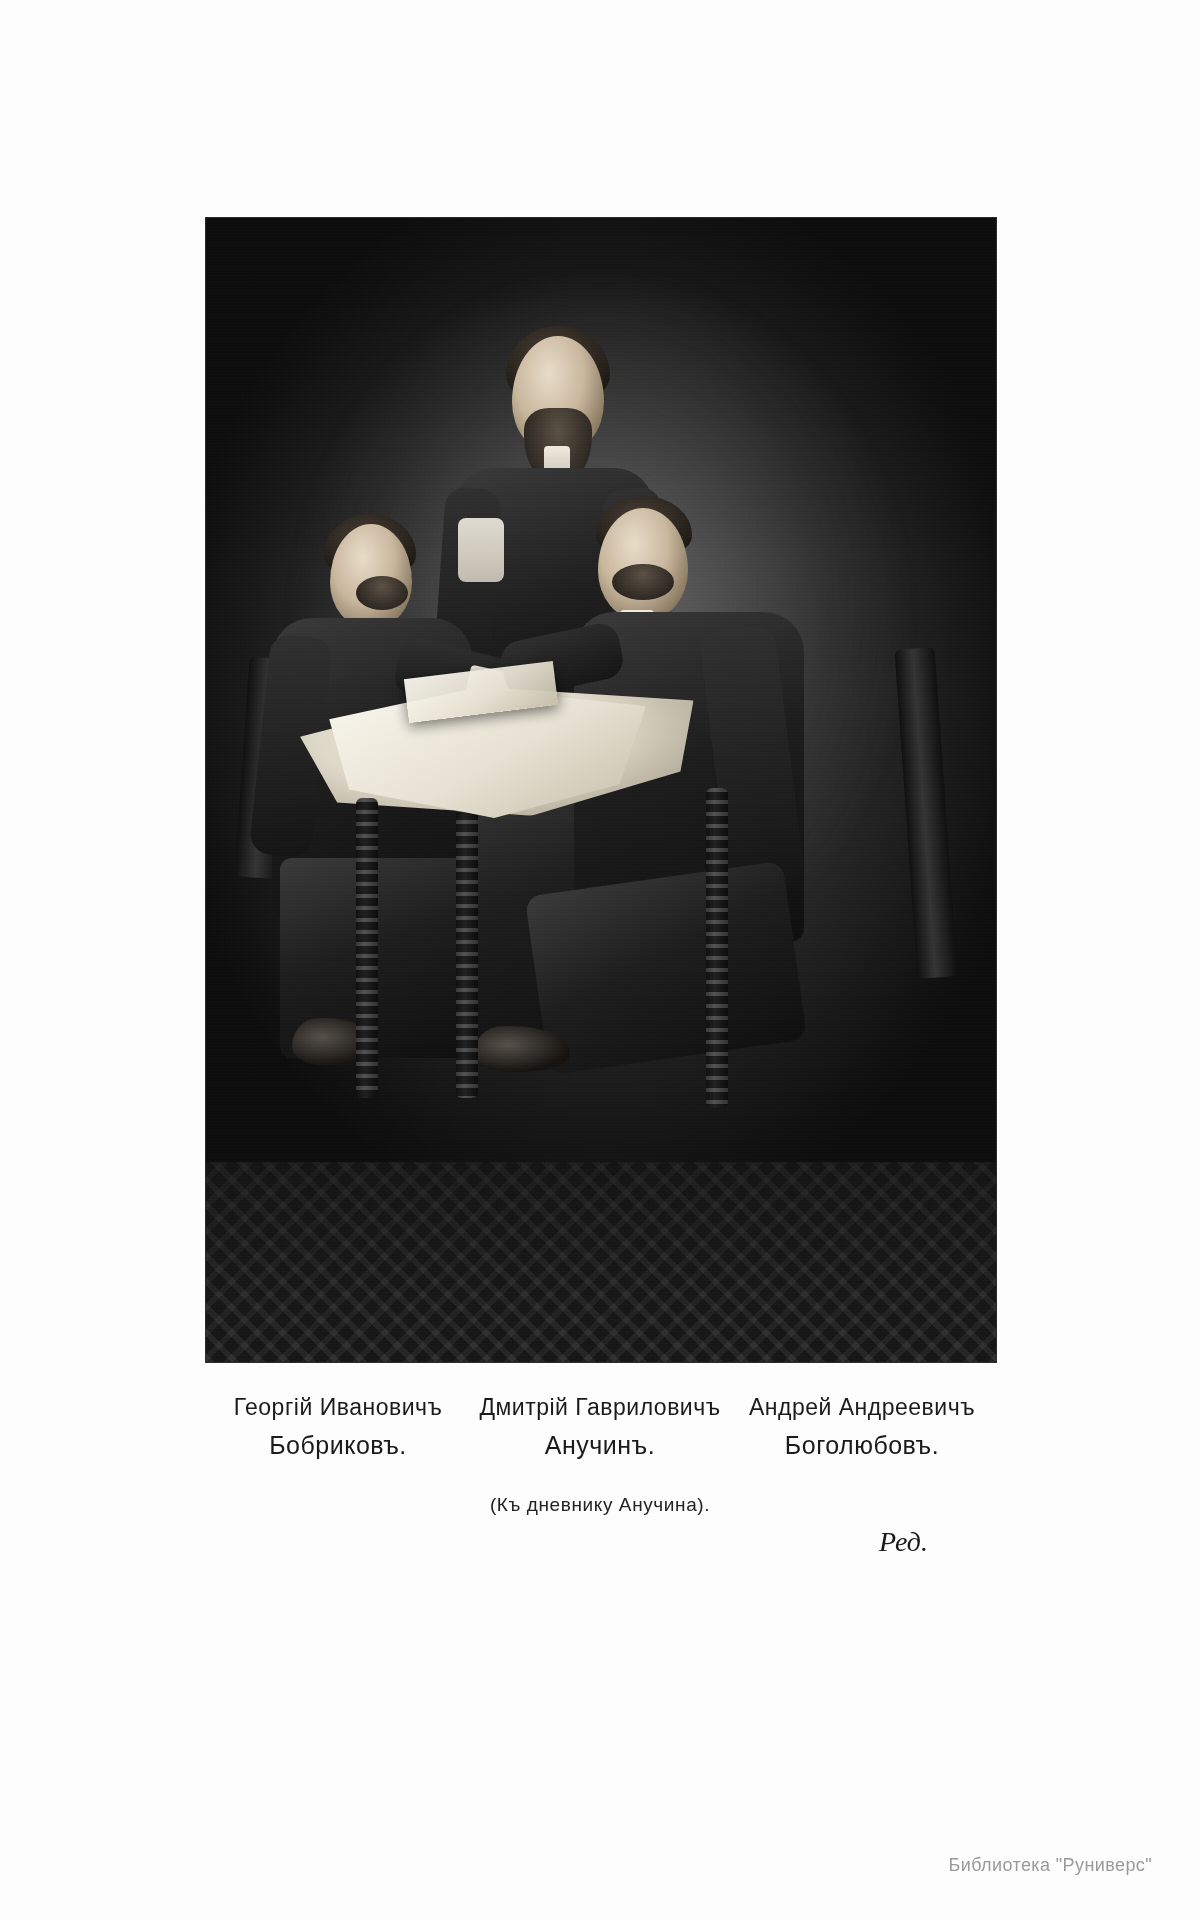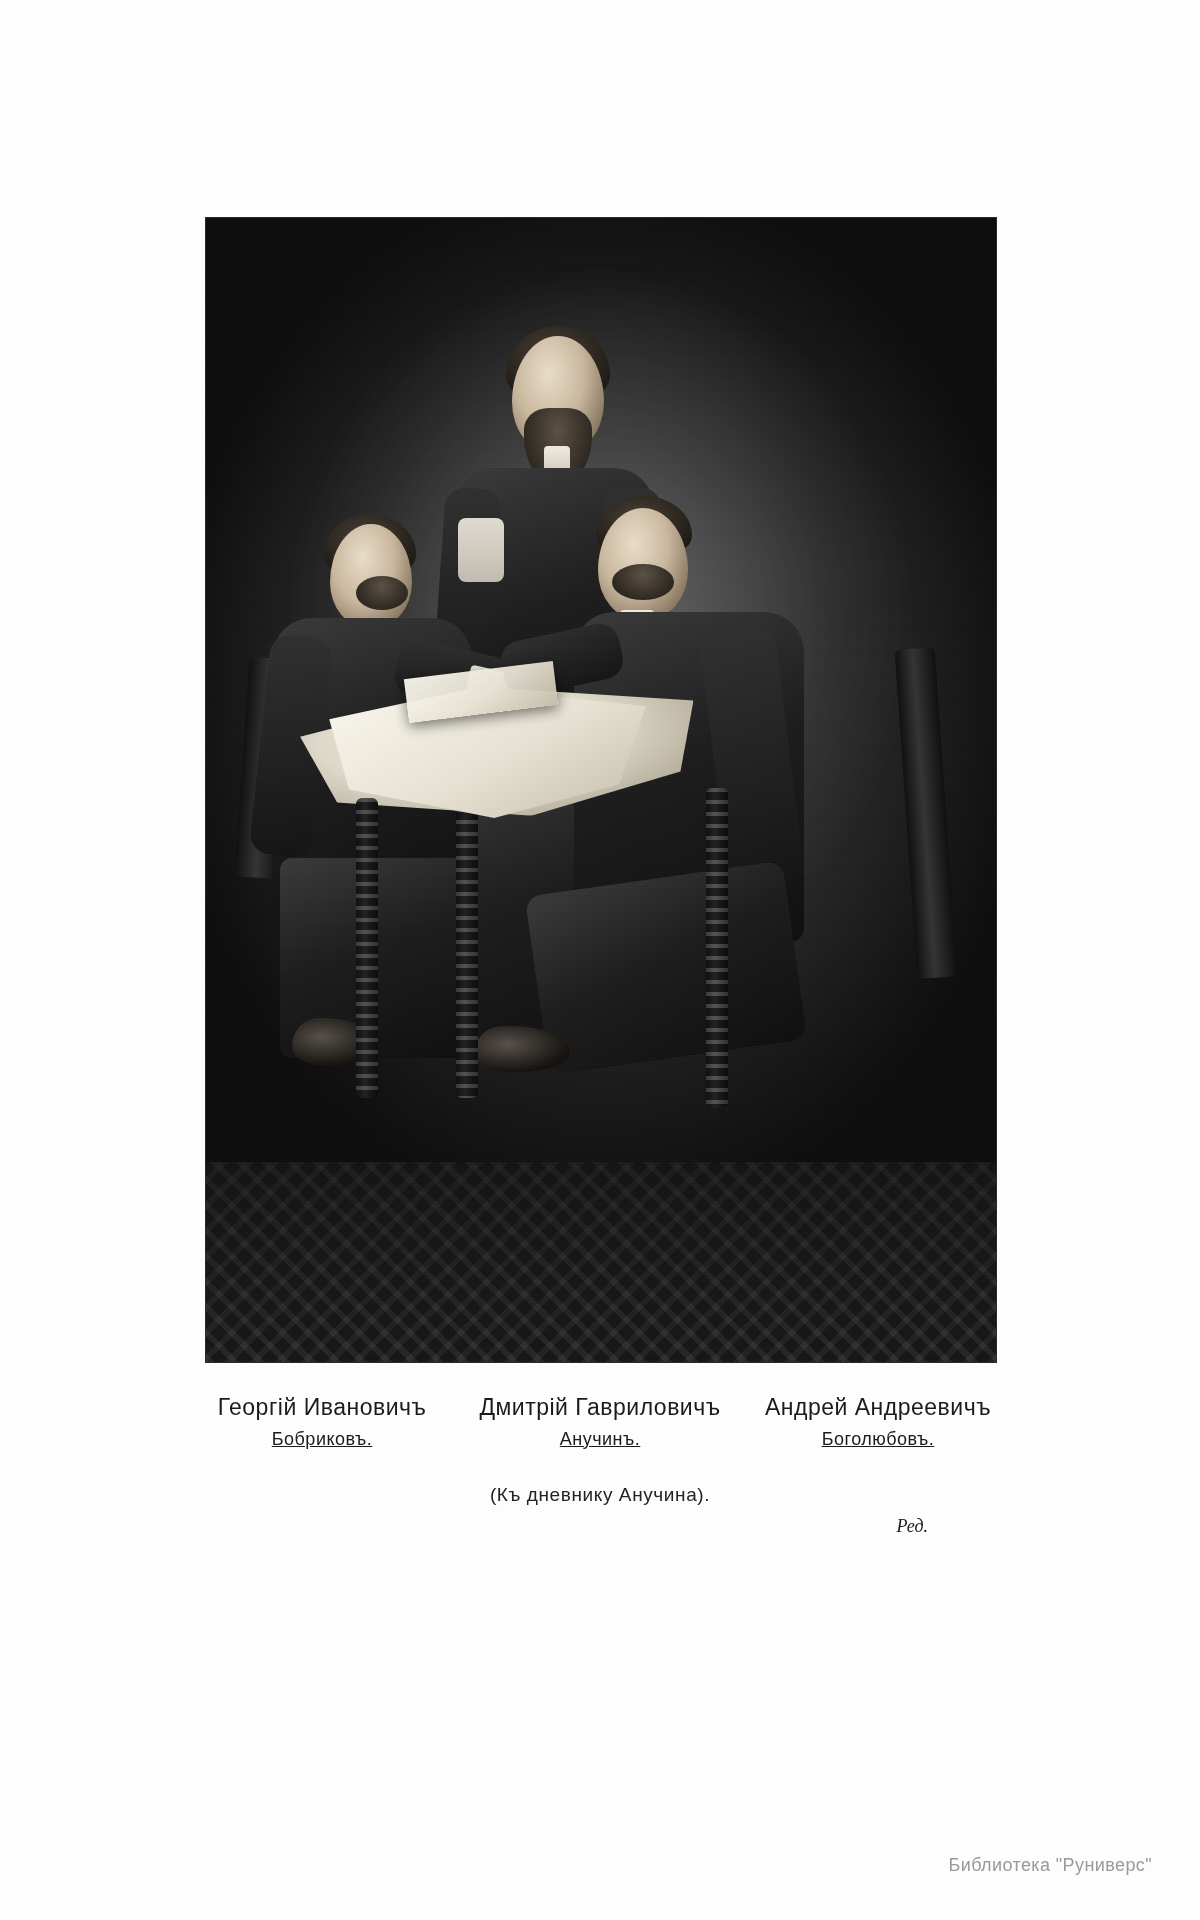--- a/index.html
+++ b/index.html
@@ -164,31 +164,31 @@
   .captions {
     position: absolute;
     left: 0;
     right: 0;
     top: 1390px;
     text-align: center;
   }
   .names-row {
     display: flex;
     justify-content: center;
-    gap: 16px;
+    gap: 0px;
     font-size: 23px;
     letter-spacing: .5px;
     color: #1b1b1b;
   }
   .name-col {
     width: 262px;
     line-height: 1.55;
   }
   .name-col .given { display: block; }
-  .name-col .surname { display: block; font-size: 18px; text-decoration: underline; }
+  .name-col .surname { display: block; font-size: 25px; }
 
   .subcaption {
     margin-top: 30px;
     font-size: 19px;
     letter-spacing: .6px;
     color: #232323;
   }
 
   .blurb {
     margin: 44px auto 0;
@@ -201,21 +201,21 @@
   }
   .blurb .l2 { display: block; }
   .signature {
     margin-top: 10px;
     width: 700px;
     margin-left: auto;
     margin-right: auto;
     text-align: right;
     padding-right: 44px;
     font-style: italic;
-    font-size: 18px;
+    font-size: 28px;
     font-family: "Liberation Serif", serif;
   }
 
   .watermark {
     position: absolute;
     right: 48px;
     bottom: 44px;
     font-size: 18px;
     color: #9a9a9a;
     letter-spacing: .4px;

